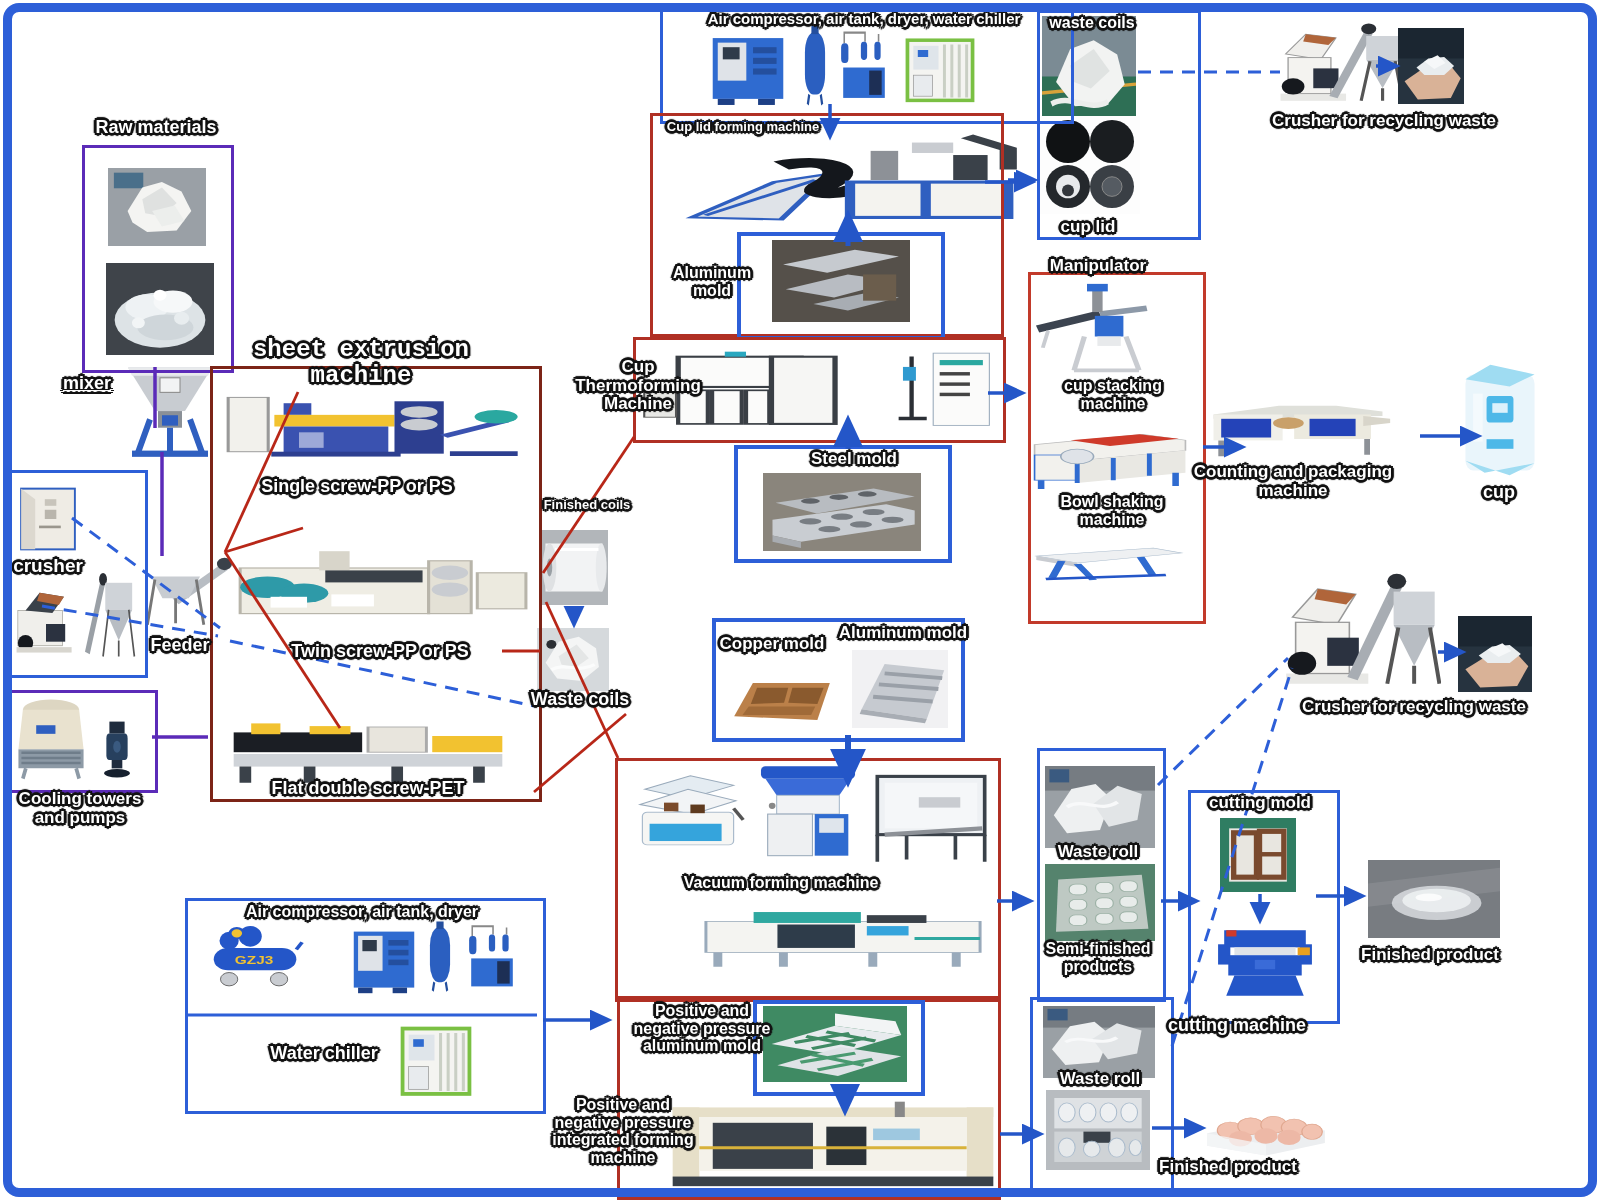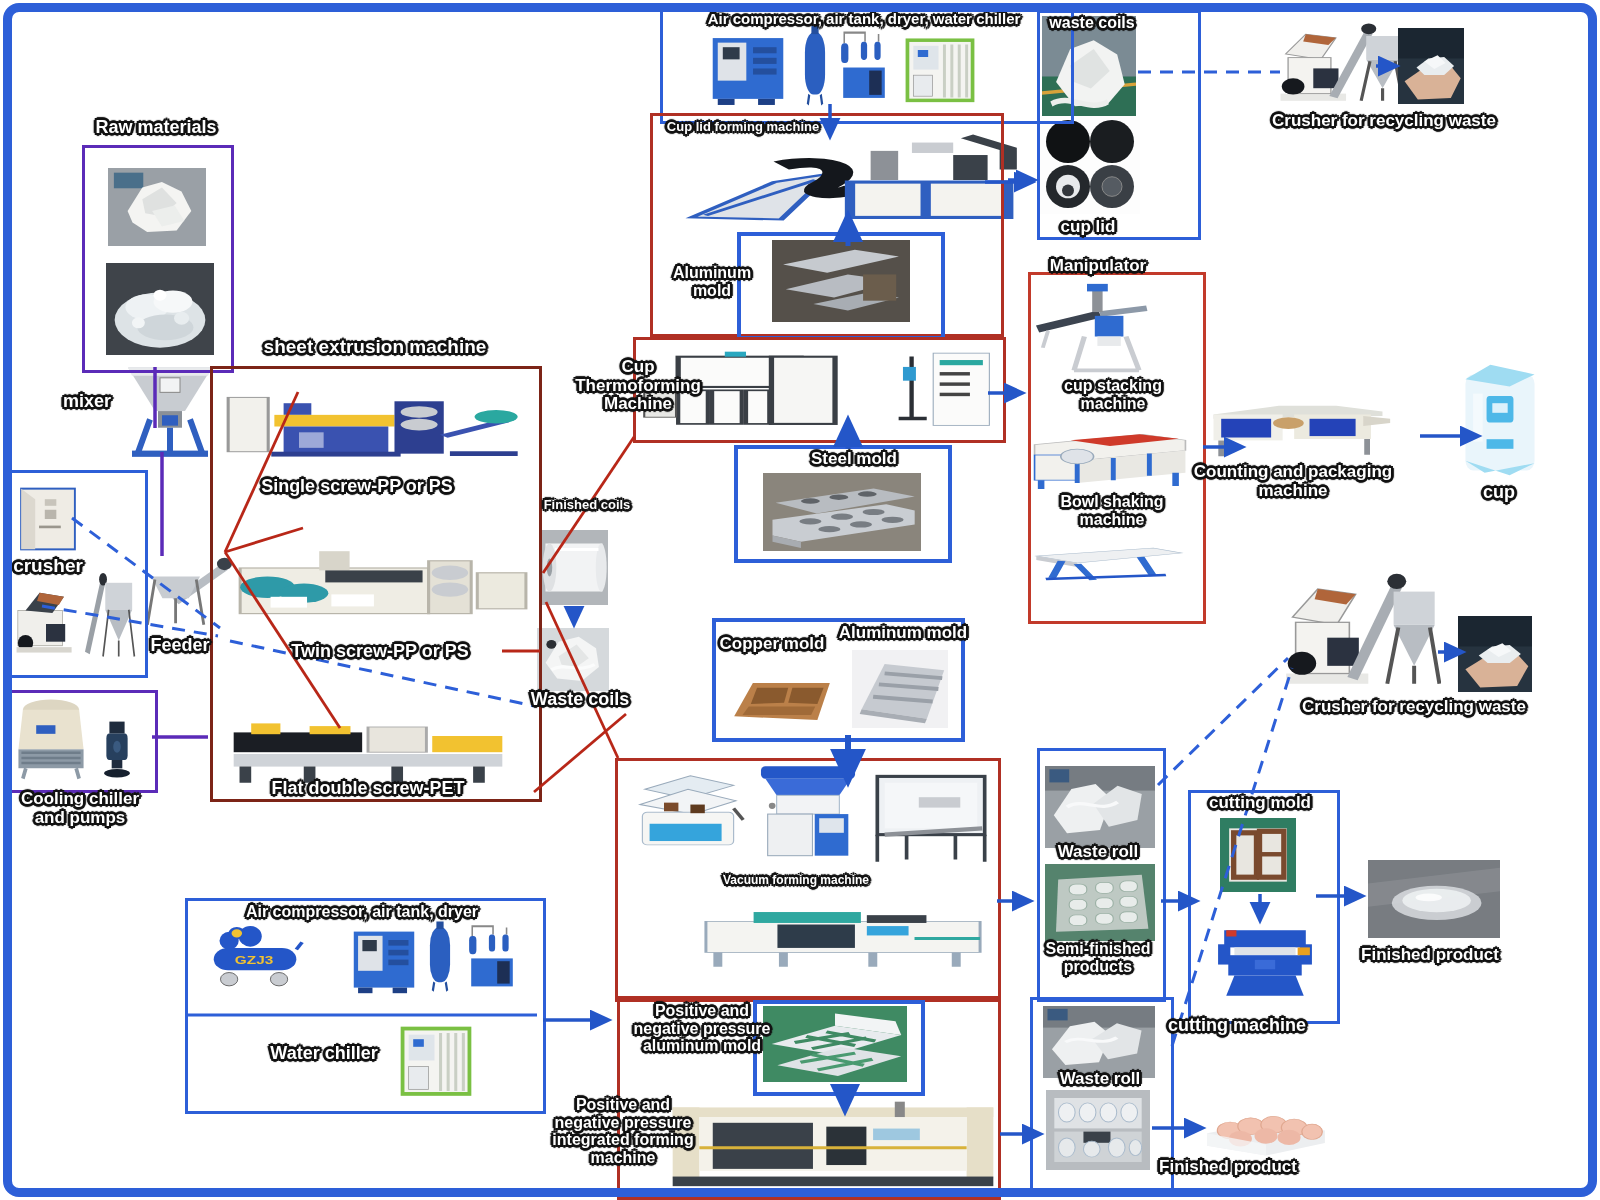--- a/index.html
+++ b/index.html
@@ -651,46 +651,46 @@
         <ellipse cx="72" cy="48" rx="10" ry="12" fill="#f2c2b0" stroke="#e0a890"></ellipse>
         <ellipse cx="86" cy="54" rx="8" ry="11" fill="#f2c2b0" stroke="#e0a890"></ellipse>
         <ellipse cx="30" cy="64" rx="9" ry="11" fill="#edb8a6"></ellipse>
         <ellipse cx="50" cy="60" rx="9" ry="11" fill="#edb8a6"></ellipse>
         <ellipse cx="68" cy="62" rx="9" ry="11" fill="#edb8a6"></ellipse>
         <polygon points="4,56 50,72 50,88 4,74" fill="#f6f7f8" opacity="0.75"></polygon>
       </svg>
     </div>
 
   <div class="lbl" style="left:86px;top:118px;width:140px;font-size:18px;">Raw materials</div>
-  <div class="lbl" style="left:50px;top:392px;width:74px;font-size:18px;">mixer</div>
+  <div class="lbl" style="left:50px;top:374px;width:74px;font-size:18px;text-decoration:underline;">mixer</div>
   <div class="lbl" style="left:8px;top:556px;width:80px;font-size:19px;">crusher</div>
   <div class="lbl" style="left:142px;top:636px;width:76px;font-size:18px;">Feeder</div>
-  <div class="lbl" style="left:4px;top:790px;width:152px;font-size:17px;">Cooling chiller and pumps</div>
-  <div class="lbl" style="left:258px;top:337px;width:234px;font-size:19px;">sheet extrusion machine</div>
+  <div class="lbl" style="left:4px;top:790px;width:152px;font-size:17px;">Cooling towers and pumps</div>
+  <div class="lbl" style="left:244px;top:337px;width:234px;font-size:24px;font-family:Liberation Mono, monospace;">sheet extrusion machine</div>
   <div class="lbl" style="left:252px;top:477px;width:210px;font-size:18px;">Single screw-PP or PS</div>
   <div class="lbl" style="left:282px;top:642px;width:196px;font-size:18px;">Twin screw-PP or PS</div>
   <div class="lbl" style="left:264px;top:779px;width:208px;font-size:18px;">Flat double screw-PET</div>
   <div class="lbl" style="left:522px;top:498px;width:130px;font-size:13px;">Finished coils</div>
   <div class="lbl" style="left:520px;top:690px;width:120px;font-size:18px;">Waste coils</div>
   <div class="lbl" style="left:663px;top:11px;width:402px;font-size:15px;text-align:center;">Air compressor, air tank, dryer,  water chiller</div>
   <div class="lbl" style="left:664px;top:120px;width:158px;font-size:13px;">Cup lid forming machine</div>
   <div class="lbl" style="left:664px;top:264px;width:96px;font-size:16px;">Aluminum mold</div>
   <div class="lbl" style="left:1048px;top:14px;width:88px;font-size:16px;">waste coils</div>
   <div class="lbl" style="left:1056px;top:218px;width:64px;font-size:17px;">cup lid</div>
   <div class="lbl" style="left:1266px;top:112px;width:236px;font-size:17px;">Crusher for recycling waste</div>
   <div class="lbl" style="left:558px;top:358px;width:160px;font-size:17px;">Cup Thermoforming Machine</div>
   <div class="lbl" style="left:796px;top:450px;width:116px;font-size:17px;">Steel mold</div>
   <div class="lbl" style="left:1036px;top:257px;width:124px;font-size:17px;">Manipulator</div>
   <div class="lbl" style="left:1048px;top:377px;width:130px;font-size:16px;">cup stacking machine</div>
   <div class="lbl" style="left:1046px;top:493px;width:132px;font-size:16px;">Bowl shaking machine</div>
   <div class="lbl" style="left:1180px;top:463px;width:226px;font-size:17px;">Counting and packaging machine</div>
   <div class="lbl" style="left:1462px;top:483px;width:74px;font-size:18px;">cup</div>
   <div class="lbl" style="left:716px;top:635px;width:112px;font-size:17px;">Copper mold</div>
   <div class="lbl" style="left:836px;top:624px;width:134px;font-size:17px;">Aluminum mold</div>
-  <div class="lbl" style="left:681px;top:874px;width:230px;font-size:12px;">Vacuum forming machine</div>
+  <div class="lbl" style="left:666px;top:874px;width:230px;font-size:16px;">Vacuum forming machine</div>
   <div class="lbl" style="left:1044px;top:843px;width:108px;font-size:17px;">Waste roll</div>
   <div class="lbl" style="left:1034px;top:940px;width:128px;font-size:16px;">Semi-finished products</div>
   <div class="lbl" style="left:1190px;top:794px;width:140px;font-size:17px;">cutting mold</div>
   <div class="lbl" style="left:1156px;top:1016px;width:162px;font-size:18px;">cutting machine</div>
   <div class="lbl" style="left:1348px;top:946px;width:164px;font-size:17px;">Finished product</div>
   <div class="lbl" style="left:1284px;top:698px;width:260px;font-size:17px;">Crusher for recycling waste</div>
   <div class="lbl" style="left:228px;top:903px;width:268px;font-size:16px;">Air compressor, air tank, dryer</div>
   <div class="lbl" style="left:260px;top:1044px;width:128px;font-size:18px;">Water chiller</div>
   <div class="lbl" style="left:548px;top:1096px;width:150px;font-size:16px;">Positive and negative pressure integrated forming machine</div>
   <div class="lbl" style="left:626px;top:1002px;width:152px;font-size:16px;">Positive and negative pressure aluminum mold</div>

